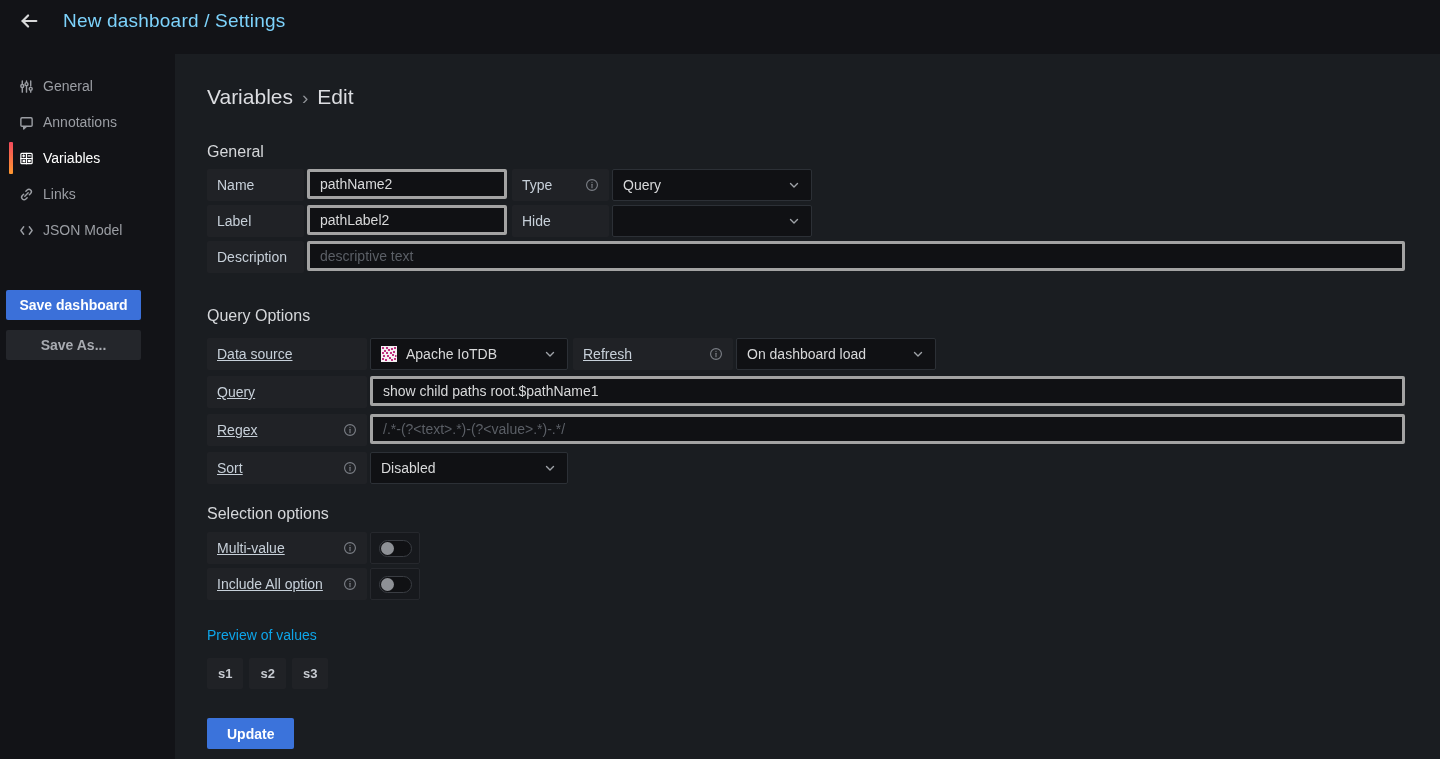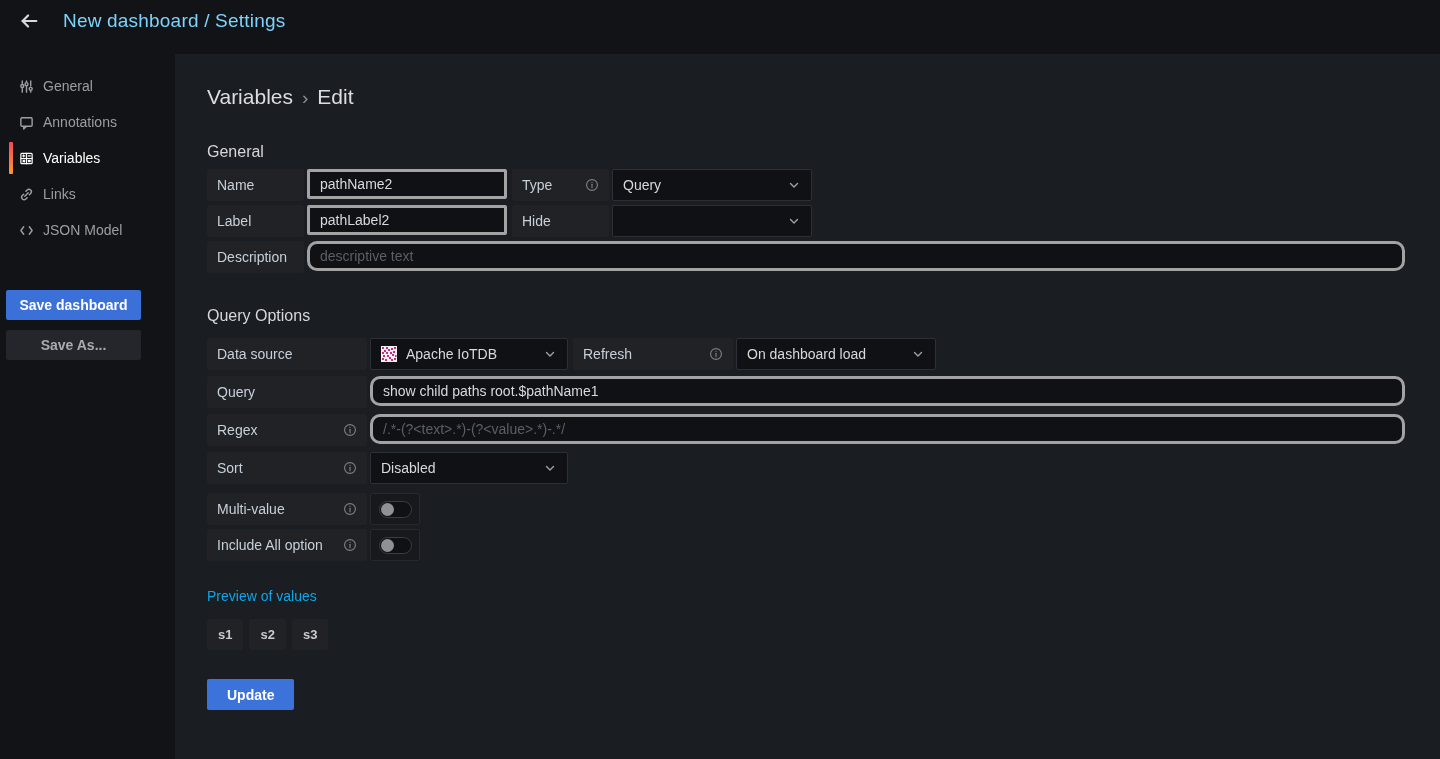--- a/index.html
+++ b/index.html
@@ -53,29 +53,29 @@
   .rows.qo{ margin-top:13px; }
   .frow{ display:flex; margin-bottom:4px; height:32px; }
   .frow.qo{ margin-bottom:6px; }
   .fpair{ display:flex; }
   .fpair + .fpair{ margin-left:5px; }
   .flabel{
     background:#202226; border-radius:2px; height:32px;
     display:flex; align-items:center; padding:0 10px; margin-right:3px;
     font-size:14px; font-weight:500; color:#c7d0d9; flex-shrink:0;
   }
-  .w97{ width:97px; } .w160{ width:160px; }
+  .w97{ width:97px; } .w160{ width:160px;text-decoration:underline; }
   .info-ic{ margin-left:auto; color:#7b7f86; display:flex; padding-left:8px; }
   .finput{
     background:#101114; border:3px solid #a3a3a3; border-radius:2px;
     height:30px; padding:0 10px; font-size:14px; color:#d8d9da;
     font-family:inherit; outline:none;
   }
   .finput::placeholder{ color:#5b5f66; opacity:1; }
-  .w200{ width:200px; } .grow{ flex:1; min-width:0;border-radius:10px; }
+  .w200{ width:200px; } .grow{ flex:1; min-width:0; }
   .fselect{
     background:#101114; border:1px solid #2c3036; border-radius:2px;
     height:32px; width:200px; padding:0 10px; cursor:pointer;
     display:flex; align-items:center; font-size:14px; color:#d8d9da;
   }
   .fselect .sel-text{ flex:1; white-space:nowrap; overflow:hidden; }
   .chev{ color:#9fa3a8; display:flex; margin-left:6px; }
   .ds-logo{ width:16px; height:16px; margin-right:9px; flex-shrink:0; }
 
   
@@ -355,20 +355,21 @@
                 <svg width="14" height="14" viewBox="0 0 16 16" fill="none" stroke="currentColor" stroke-width="1.6" stroke-linecap="round" stroke-linejoin="round">
                   <path d="M4 6.2l4 4 4-4"></path>
                 </svg>
               </span>
           </div>
         </div>
       </div>
     </div>
 
     
+    <div class="section-heading" style="margin-top:21px;">Selection options</div>
     <div class="rows" style="margin-top:9px;">
       <div class="frow">
         <div class="fpair">
           <div class="flabel w160">
             <span>Multi-value</span>
             <span class="info-ic">
               <svg width="14" height="14" viewBox="0 0 16 16" fill="none" stroke="currentColor" stroke-width="1.3">
                   <circle cx="8" cy="8" r="6.2"></circle>
                   <path d="M8 7.2v3.8" stroke-linecap="round"></path>
                   <circle cx="8" cy="4.9" r="0.7" fill="currentColor" stroke="none"></circle>

